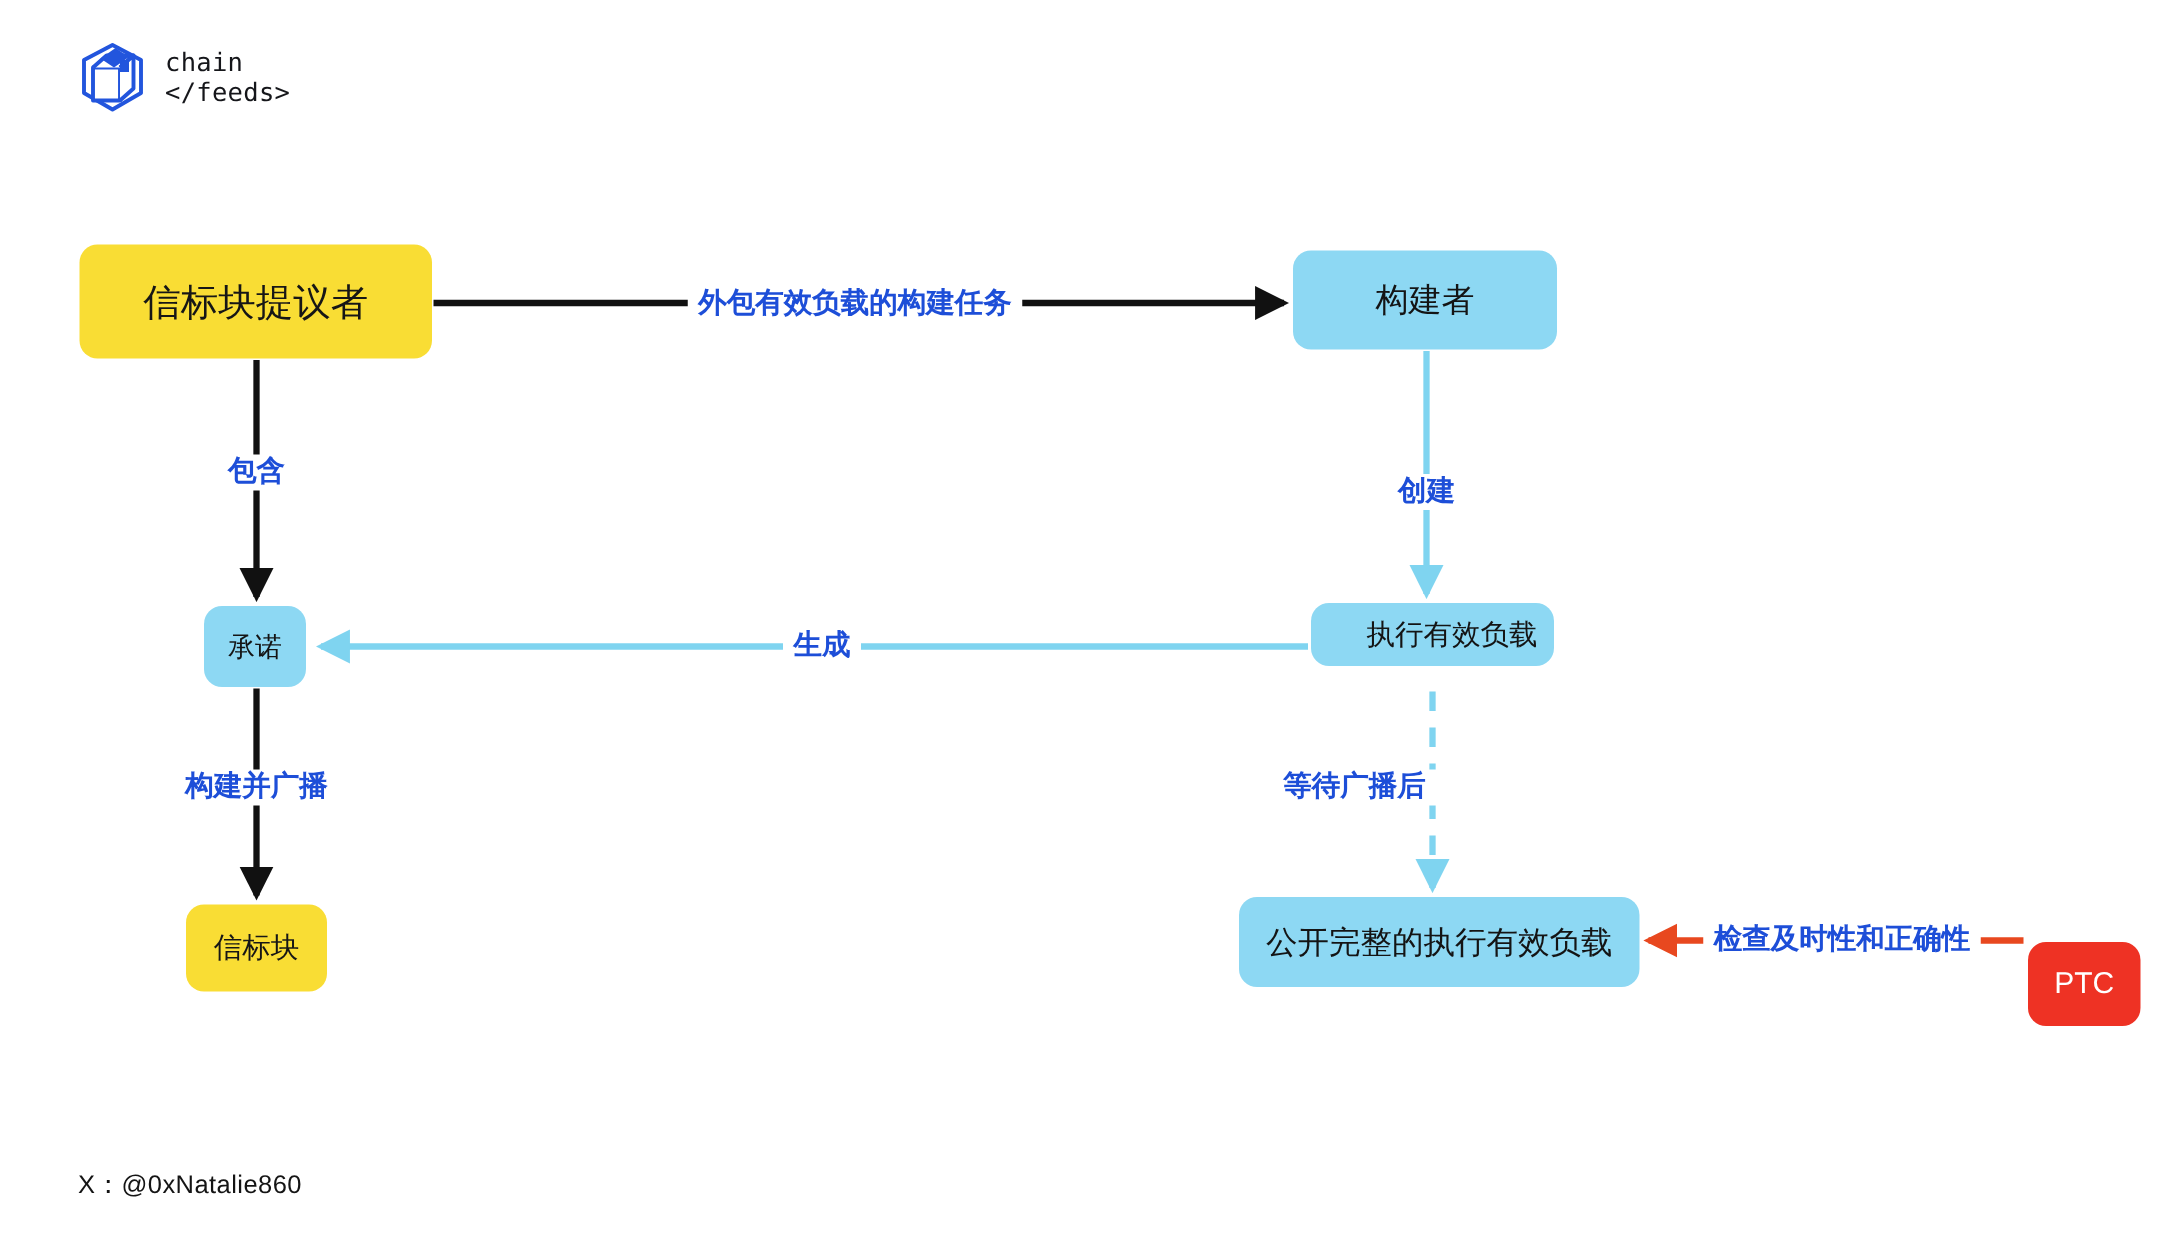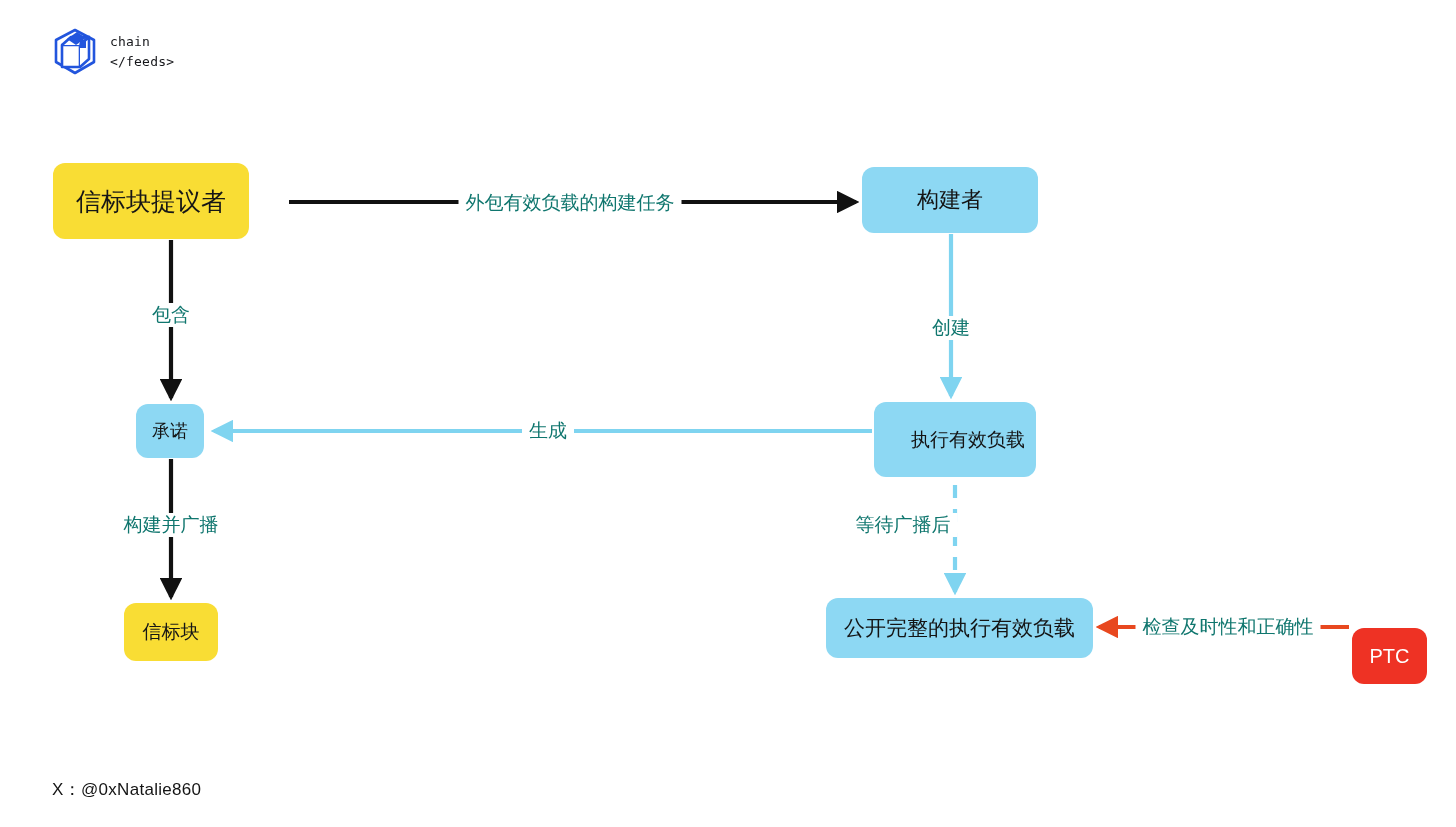--- a/index.html
+++ b/index.html
@@ -21,21 +21,21 @@
     position: absolute;
     left: 50px;
     top: 26px;
     display: flex;
     align-items: center;
     gap: 10px;
   }
   #logo .mark { width: 50px; height: 52px; display: block; }
   #logo .wordmark {
     font-family: "DejaVu Sans Mono", "Liberation Mono", monospace;
-    font-size: 13px;
+    font-size: 17px;
     line-height: 20px;
     color: #15161a;
     letter-spacing: 0.2px;
   }
   #logo .wordmark .l1 { display: block; }
   #logo .wordmark .l2 { display: block; }
 
   
   #diagram {
     position: absolute;
@@ -59,59 +59,60 @@
     justify-content: center;
     box-sizing: border-box;
     text-align: center;
     white-space: nowrap;
   }
   .node.yellow { background: #F9DD34; border-radius: 12px; color: #161616; }
   .node.blue   { background: #8DD8F3; border-radius: 12px; color: #141414; }
   .node.red    { background: #EE3224; border-radius: 12px; color: #ffffff; }
 
   #n-proposer {
-    left: 53px; top: 163px; width: 196px; height: 76px;
+    left: 53px; top: 163px; width: 235px; height: 76px;
     font-size: 25px;
   }
   #n-builder {
     left: 862px; top: 167px; width: 176px; height: 66px;
     font-size: 22px;
   }
   #n-commitment {
     left: 136px; top: 404px; width: 68px; height: 54px;
     font-size: 18px;
   }
   #n-exec-payload {
-    left: 874px; top: 402px; width: 162px; height: 75px;
+    left: 874px; top: 402px; width: 162px; height: 42px;
     font-size: 19px;
     padding-left: 26px;
   }
   #n-beacon-block {
     left: 124px; top: 603px; width: 94px; height: 58px;
     font-size: 19px;
   }
   #n-publish-payload {
     left: 826px; top: 598px; width: 267px; height: 60px;
     font-size: 21px;
   }
   #n-ptc {
     left: 1352px; top: 628px; width: 75px; height: 56px;
     font-size: 20px;
   }
 
   
   .edge-label {
     position: absolute;
     font-size: 19px;
-    color: #0f766e;
+    color: #1d4ed8;
     background: #ffffff;
     padding: 0 7px;
     white-space: nowrap;
     line-height: 24px;
     transform: translate(-50%, -50%);
+    font-weight: bold;
   }
   #lbl-outsource  { left: 570px; top: 203px; }
   #lbl-contains   { left: 171px; top: 315px; }
   #lbl-create     { left: 951px; top: 311px; margin-top: 17px; }
   #lbl-generate   { left: 548px; top: 431px; }
   #lbl-build-bc   { left: 171px; top: 525px; }
   #lbl-after-bc   { left: 903px; top: 525px; }
   #lbl-check      { left: 1228px; top: 627px; }
 
   

